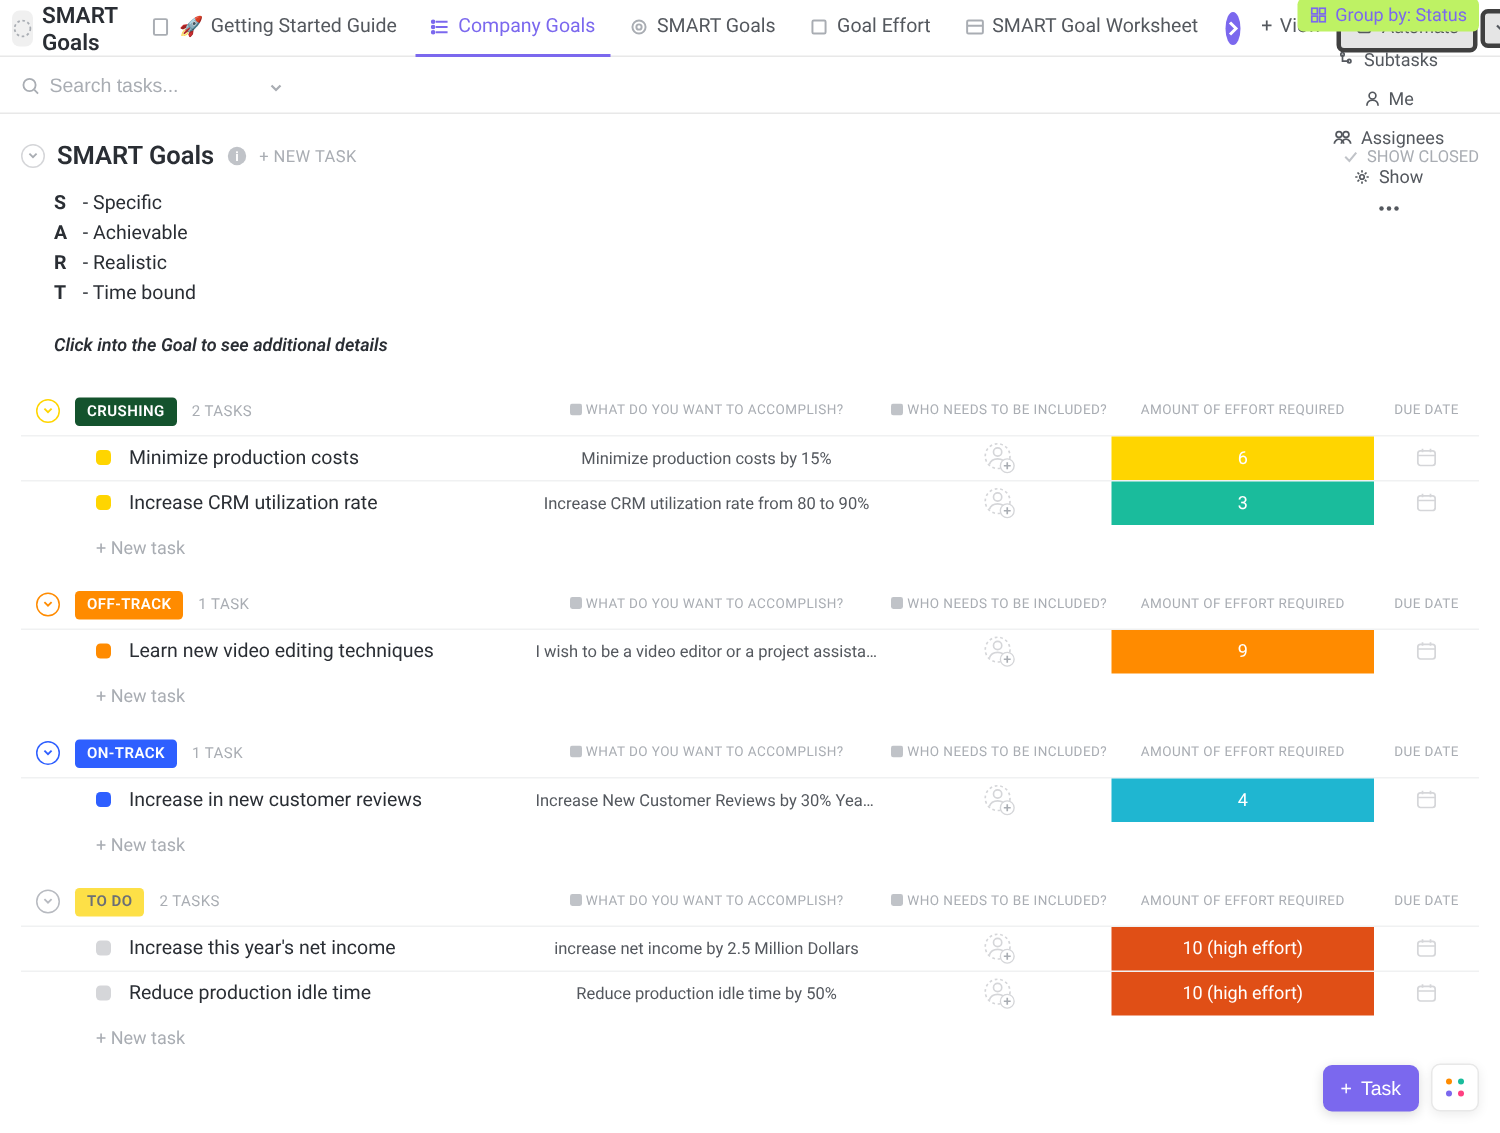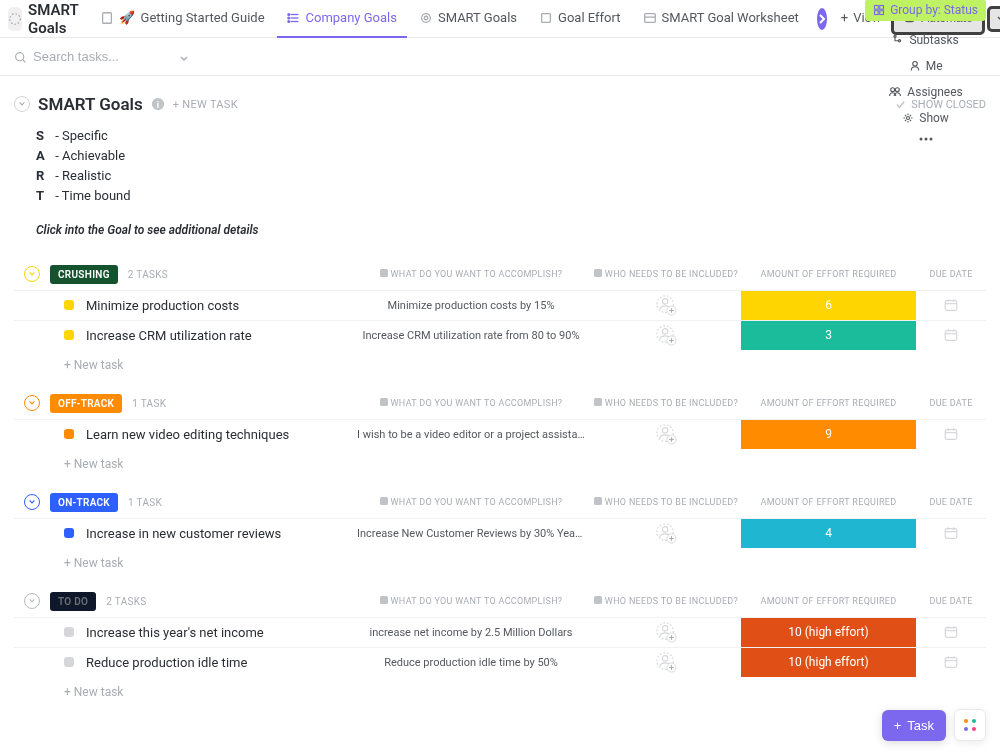--- a/index.html
+++ b/index.html
@@ -450,21 +450,21 @@
     </div>
     <div class="new-task-row">+ New task</div>
   </div>
       <div class="group">
     <div class="group-head">
       <div class="g-collapse" style="border-color:#b7bac0">
         <svg viewBox="0 0 10 10" width="8" height="8">
               <path d="M2 3l3 3 3-3" stroke="#b7bac0" stroke-width="1.5" fill="none"></path>
             </svg>
       </div>
-      <div class="status-pill" style="background:#0f172a;color:#6b6f76">TO DO</div>
+      <div class="status-pill" style="background:#fde047;color:#6b6f76">TO DO</div>
       <div class="task-count">2 TASKS</div>
       <div class="col-heads">
     <div class="ch ch-accomplish">
               <svg class="early-icon" viewBox="0 0 10 10">
                 <rect width="10" height="10" rx="2"></rect>
               </svg>
               <span>WHAT DO YOU WANT TO ACCOMPLISH?</span>
             </div>
     <div class="ch ch-who">
               <svg class="early-icon" viewBox="0 0 10 10">

